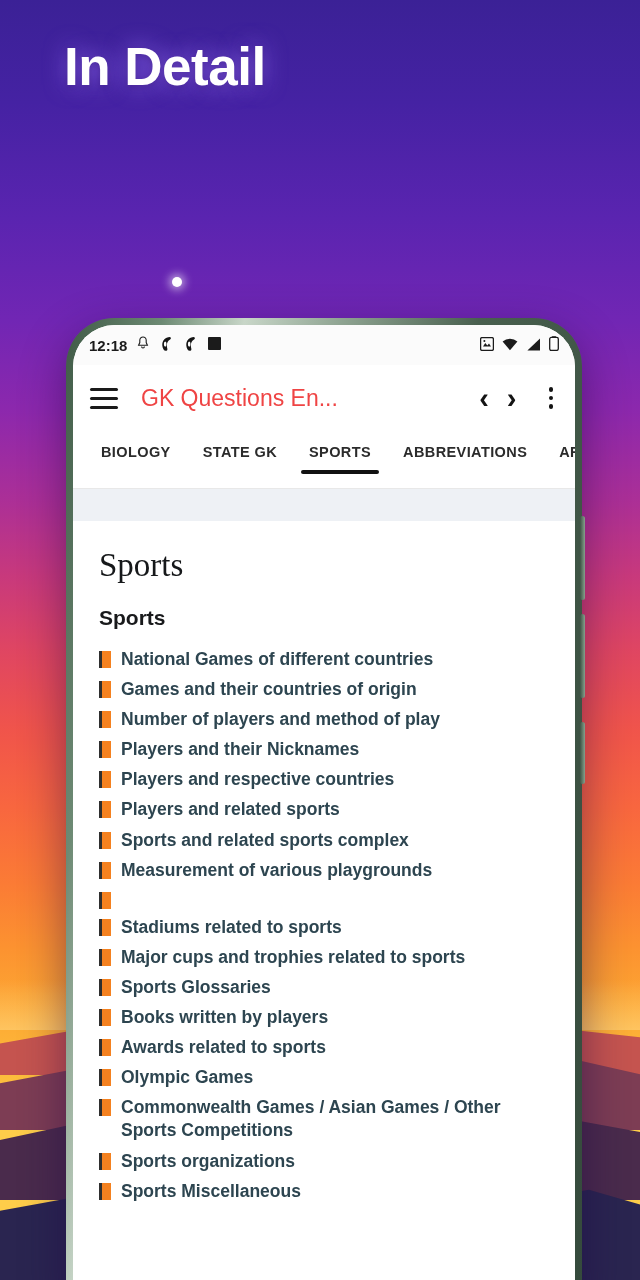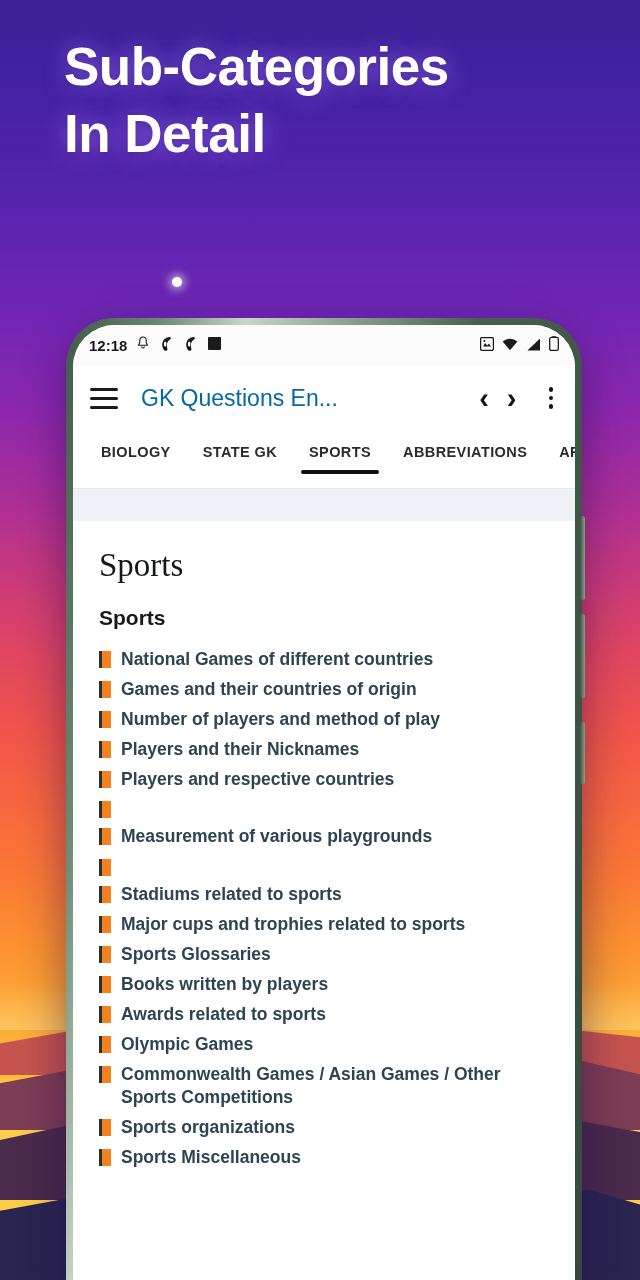--- a/index.html
+++ b/index.html
@@ -92,21 +92,21 @@
   .sicon { display:inline-block; }
 
   
   #appbar {
     height:66px; display:flex; align-items:center; padding:0 14px; gap:4px;
     background:#fff;
   }
   #hamburger { width:34px; display:flex; flex-direction:column; gap:6px; padding:4px 3px; cursor:pointer; }
   #hamburger i { display:block; height:3px; background:#1a1a1a; border-radius:2px; }
   #apptitle {
-    font-size:23px; color:#0369a1; margin-left:16px;
+    font-size:23px; color:#ef4444; margin-left:16px;
     white-space:nowrap; overflow:hidden;
   }
   #navbtns { margin-left:auto; display:flex; align-items:center; gap:18px; }
   .chev { font-size:29px; color:#141414; font-weight:700; line-height:1; cursor:pointer; }
   #overflow { display:flex; flex-direction:column; gap:4px; padding:4px 8px 4px 14px; cursor:pointer; }
   #overflow i { width:4.5px; height:4.5px; border-radius:50%; background:#141414; }
 
   
   #tabs {
     display:flex; align-items:center; gap:0;
@@ -152,21 +152,20 @@
 <body>
 
 <div id="bg"></div>
 <div id="haze"></div>
 <div class="ridge" id="ridge1"></div>
 <div class="ridge" id="ridge2"></div>
 <div class="ridge" id="ridge3"></div>
 <div class="ridge" id="ridge4"></div>
 
 <div id="headline">
-  <span class="ln">Sub-Categories</span>
   <span class="ln">In Detail</span>
 </div>
 <div id="sparkle"></div>
 
 <div id="phone">
   <div class="sidebtn" id="btn-vol-up"></div>
   <div class="sidebtn" id="btn-vol-dn"></div>
   <div class="sidebtn" id="btn-power"></div>
 
   <div id="screen">
@@ -272,20 +271,25 @@
         <li>
             <span class="bullet"></span>
             <span class="linktext">Players and their Nicknames</span>
           </li>
         <li>
             <span class="bullet"></span>
             <span class="linktext">Players and respective countries</span>
           </li>
         <li>
             <span class="bullet"></span>
+            <span class="linktext">Players and related sports</span>
+          </li>
+        <li>
+            <span class="bullet"></span>
+            <span class="linktext">Sports and related sports complex</span>
           </li>
         <li>
             <span class="bullet"></span>
             <span class="linktext">Measurement of various playgrounds</span>
           </li>
         <li>
             <span class="bullet"></span>
           </li>
         <li>
             <span class="bullet"></span>

